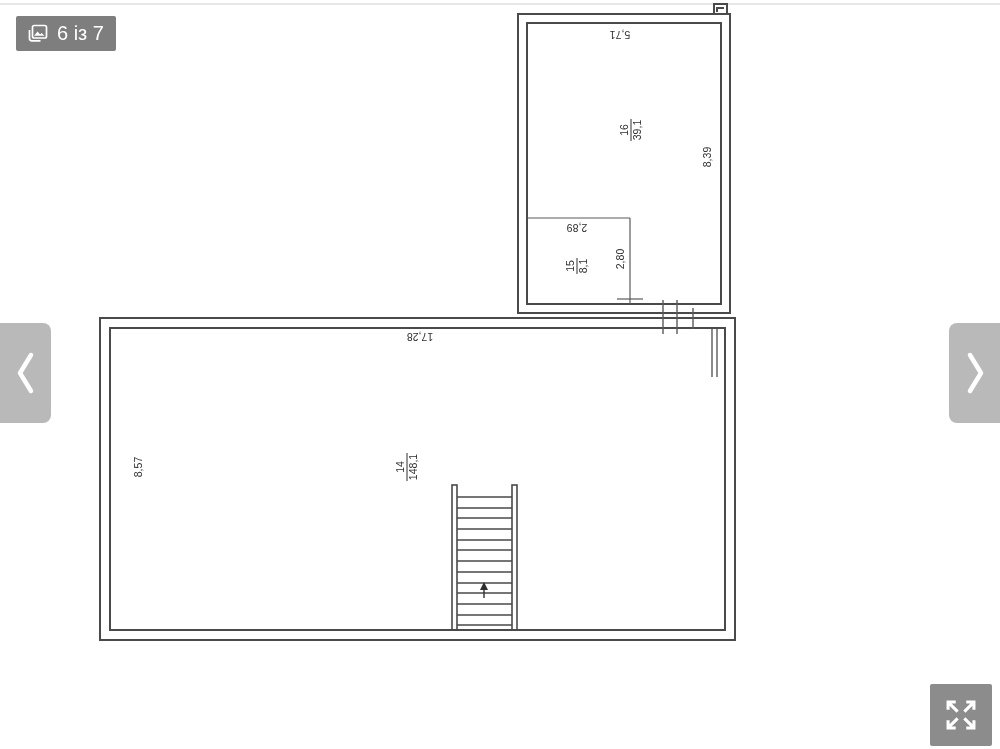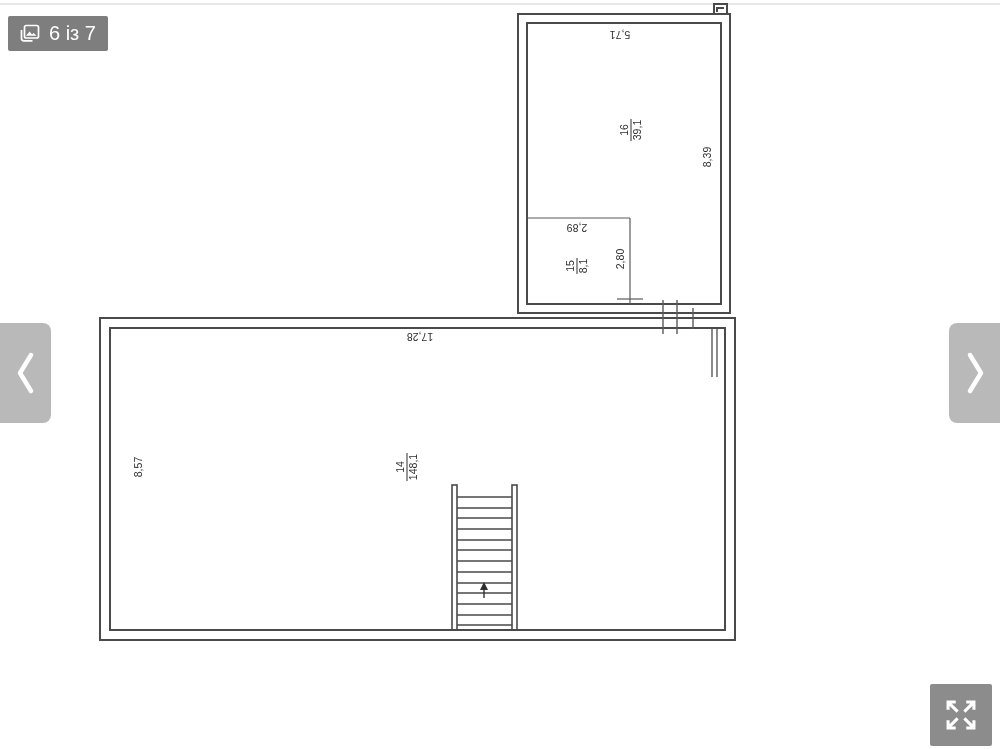--- a/index.html
+++ b/index.html
@@ -4,21 +4,21 @@
 <style>
   html,body{margin:0;padding:0;background:#fff;}
   .stage{
     position:relative;width:1000px;height:749px;background:#fff;
     font-family:"Liberation Sans",sans-serif;overflow:hidden;
   }
   .top-rule{position:absolute;left:0;top:3px;width:100%;height:2px;background:#e7e7e7;}
   .plan-svg{position:absolute;left:0;top:0;}
   .plan-svg text{fill:#2f2f2f;font-family:"Liberation Sans",sans-serif;}
   .counter-badge{
-    position:absolute;left:8px;top:16px;height:35px;padding:0 12px 0 9px;
+    position:absolute;left:16px;top:16px;height:35px;padding:0 12px 0 9px;
     background:#7e7e7e;border-radius:2px;display:flex;align-items:center;gap:8px;
     color:#fff;font-size:20px;line-height:35px;user-select:none;
   }
   .nav-btn{
     position:absolute;top:323px;width:51px;height:100px;background:#b9b9b9;
     border:none;padding:0;margin:0;display:flex;align-items:center;justify-content:center;
     cursor:pointer;
   }
   .nav-prev{left:0;border-radius:0 8px 8px 0;}
   .nav-next{right:0;border-radius:8px 0 0 8px;}

